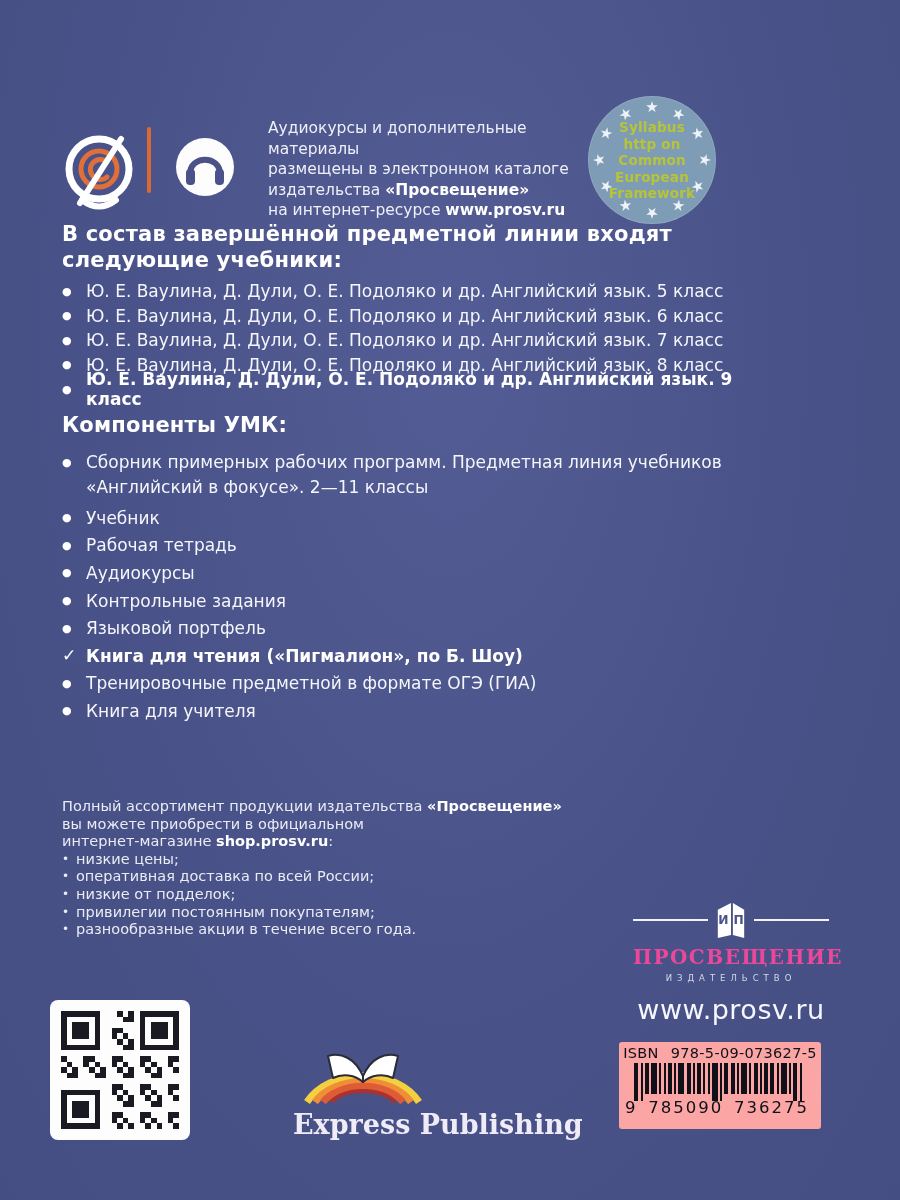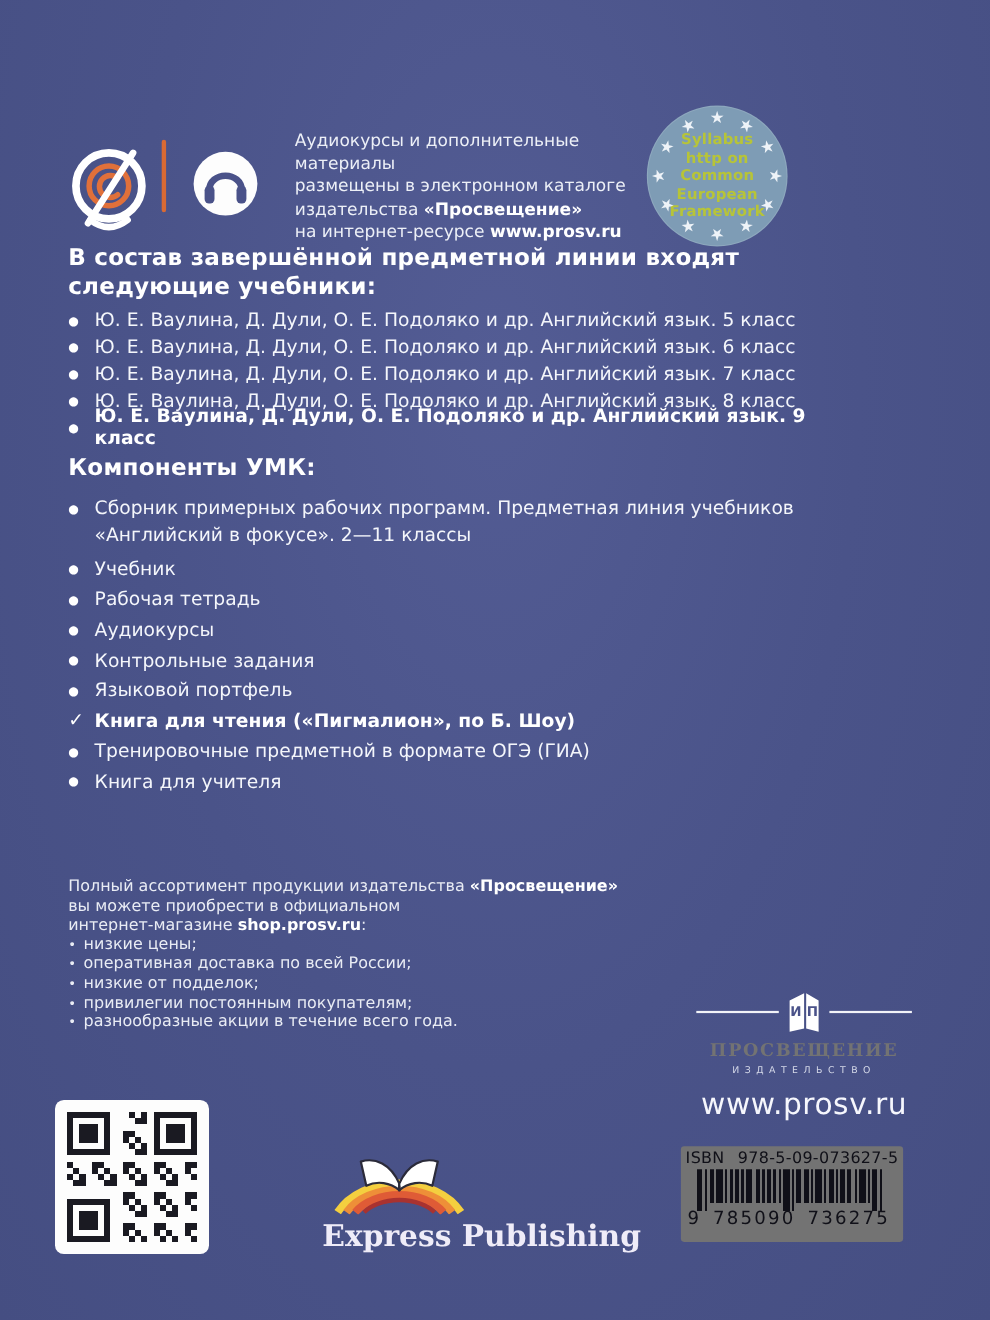--- a/index.html
+++ b/index.html
@@ -46,36 +46,36 @@
   .shop{left:62px;top:798px;width:540px;font-size:14.5px;line-height:17.6px;color:#e9ecf4;}
   .shop b{color:#fff;}
   .shop .srow{display:flex;}
   .shop .sblt{flex:0 0 14px;font-size:12px;}
 
   
   .pub{left:633px;top:898px;width:196px;text-align:center;}
   .pub-head{display:flex;align-items:center;gap:7px;height:44px;}
   .pub-head .ln{flex:1;height:2px;background:#f2f3f8;}
   .pub-name{font-family:"DejaVu Serif","Liberation Serif",serif;font-weight:bold;
-            font-size:16px;letter-spacing:1.5px;color:#737373;margin-top:3px;white-space:nowrap;}
+            font-size:20px;letter-spacing:1.5px;color:#ec4899;margin-top:3px;white-space:nowrap;}
   .pub-sub{font-size:8.5px;letter-spacing:5px;color:#d4d8e8;margin-top:4px;white-space:nowrap;}
   .pub-site{font-size:27px;color:#f6f7fd;margin-top:11px;letter-spacing:.5px;}
 
   
   .qr-box{left:50px;top:1000px;width:140px;height:140px;background:#fdfdfd;border-radius:8px;
           display:flex;align-items:center;justify-content:center;}
 
   
   .express{left:293px;top:1040px;width:250px;text-align:left;}
   .express .logo{height:64px;}
   .express .name{font-family:"DejaVu Serif","Liberation Serif",serif;font-weight:bold;
                  font-size:27px;color:#efecf8;white-space:nowrap;margin-top:1px;}
 
   
-  .isbn-box{left:619px;top:1042px;width:202px;height:87px;background:#737373;border-radius:3px;color:#101018;}
+  .isbn-box{left:619px;top:1042px;width:202px;height:87px;background:#fca5a5;border-radius:3px;color:#101018;}
   .isbn-top{display:flex;justify-content:center;gap:12px;font-size:14.5px;padding-top:3px;letter-spacing:.3px;}
   .isbn-bars{display:block;margin:2px auto 0 auto;}
   .isbn-digits{display:flex;justify-content:space-between;padding:0 12px 0 6px;font-size:16.5px;
                letter-spacing:2px;margin-top:-3px;}
 </style>
 </head>
 <body>
 
 <div class="cover">
 

